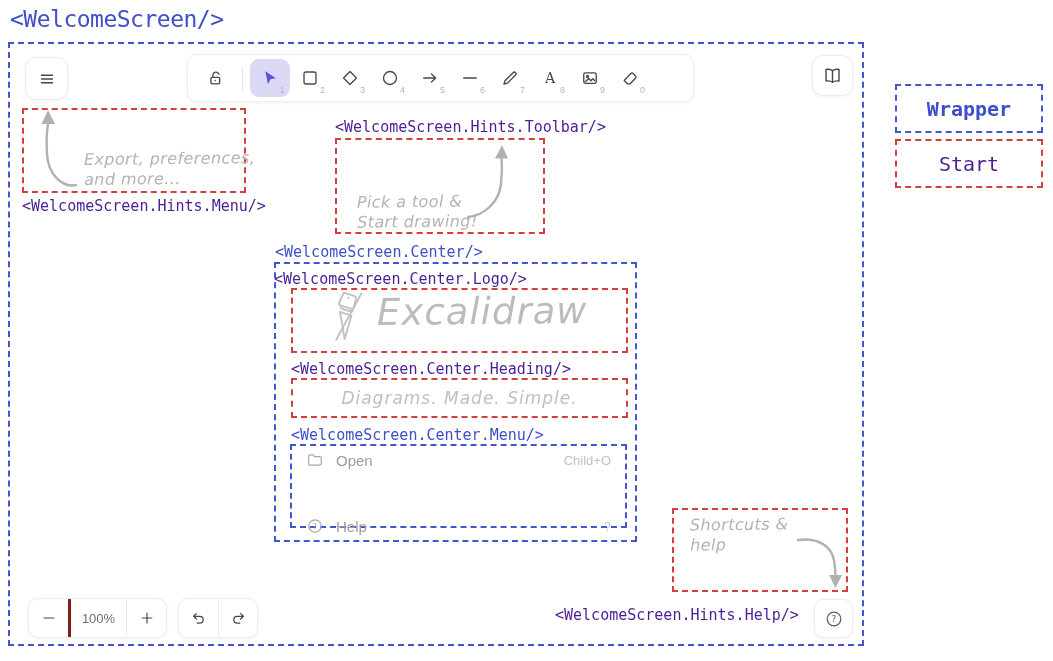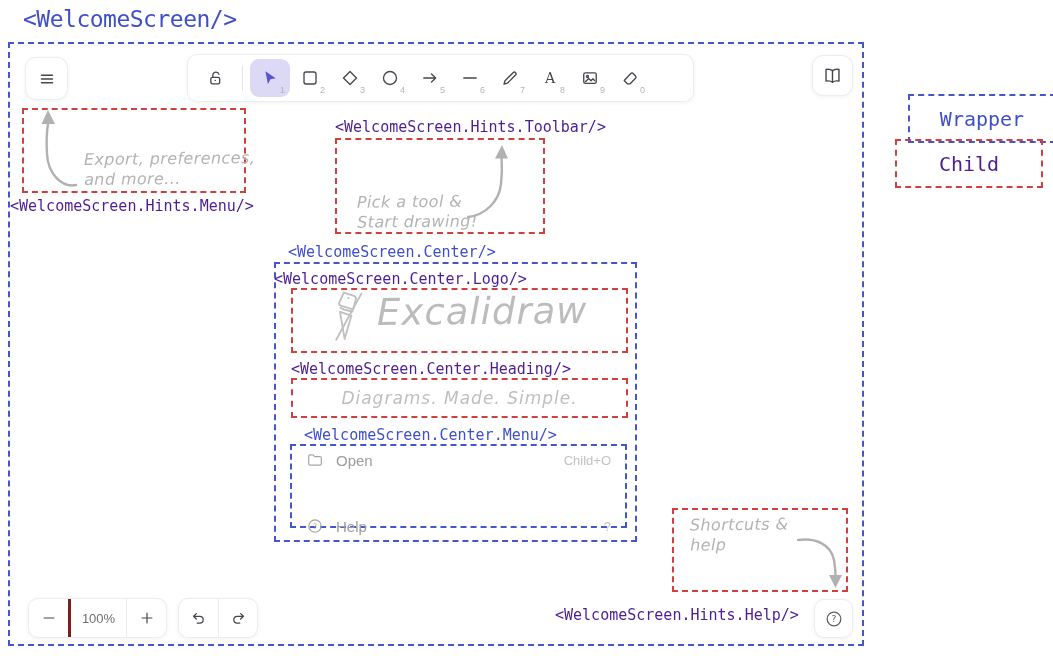--- a/index.html
+++ b/index.html
@@ -1,20 +1,20 @@
 <!DOCTYPE html>
 <html><head>
 <meta charset="utf-8">
 <style>
   * { margin:0; padding:0; box-sizing:border-box; }
   body { background:#ffffff; font-family:"Liberation Sans","DejaVu Sans",sans-serif; }
   .stage { position:relative; width:1053px; height:661px; background:#ffffff; overflow:hidden; }
 
   .mono { font-family:"DejaVu Sans Mono","Liberation Mono",monospace; }
-  .blue-t { color:#3e4fc9;margin-left:13px; }
+  .blue-t { color:#3e4fc9; }
   .red-t  { color:#4c1d95; }
 
   .abs { position:absolute; }
 
   .page-title { left:10px; top:6px; font-size:23px; letter-spacing:-0.5px; }
 
   .dash-blue { border:2px dashed #4356cd; }
   .dash-red  { border:2px dashed #d23f3f; }
 
   .ann-label { font-size:15px; white-space:nowrap; }
@@ -186,21 +186,21 @@
 
   <div class="abs dash-red" style="left:22px; top:108px; width:224px; height:85px;"></div>
   <svg class="abs hint-arrow" style="left:36px; top:108px;" width="50" height="82" viewBox="0 0 50 82">
     <path d="M40 77 C26 80 12 66 11 46 C10.3 34 10.6 24 12 16"></path>
     <polygon points="12,2 5.5,16 19,16"></polygon>
   </svg>
   <div class="abs hand hint-text" style="left:84px; top:149px;">
     <div>Export, preferences,</div>
     <div>and more...</div>
   </div>
-  <div class="abs mono ann-label red-t" style="left:10px; top:197px;">&lt;WelcomeScreen.Hints.Menu/&gt;</div>
+  <div class="abs mono ann-label red-t" style="left:22px; top:197px;">&lt;WelcomeScreen.Hints.Menu/&gt;</div>
 
   <div class="abs mono ann-label red-t" style="left:335px; top:118px;">&lt;WelcomeScreen.Hints.Toolbar/&gt;</div>
   <div class="abs dash-red" style="left:335px; top:138px; width:210px; height:96px;"></div>
   <div class="abs hand hint-text" style="left:357px; top:192px;">
     <div>Pick a tool &amp;</div>
     <div>Start drawing!</div>
   </div>
   <svg class="abs hint-arrow" style="left:455px; top:141px;" width="55" height="80" viewBox="0 0 55 80">
     <path d="M13 76 C30 74 44 61 46 43 C47.3 32 47 23 46.6 17"></path>
     <polygon points="47,4 40,17.5 53,17.5"></polygon>
@@ -285,20 +285,20 @@
         <path d="M9.3 5.8 L5.8 9.2 L9.3 12.6 M5.8 9.2 H13.6 A4.3 4.3 0 0 1 13.6 17.8 H10.4"></path>
       </svg>
     </div>
     <div class="undo-cell">
       <svg width="19" height="19" viewBox="0 0 24 24" class="icon-stroke">
         <path d="M14.7 5.8 L18.2 9.2 L14.7 12.6 M18.2 9.2 H10.4 A4.3 4.3 0 0 0 10.4 17.8 H13.6"></path>
       </svg>
     </div>
   </div>
 
-  <div class="abs dash-blue legend-box mono blue-t" style="left:895px; top:94px;">
+  <div class="abs dash-blue legend-box mono blue-t" style="left:895px; top:84px;font-weight:bold;">
     <span>Wrapper</span>
   </div>
   <div class="abs dash-red legend-box mono red-t" style="left:895px; top:139px;">
-    <span>Child</span>
+    <span>Start</span>
   </div>
 
 </div>
 
 </body></html>

